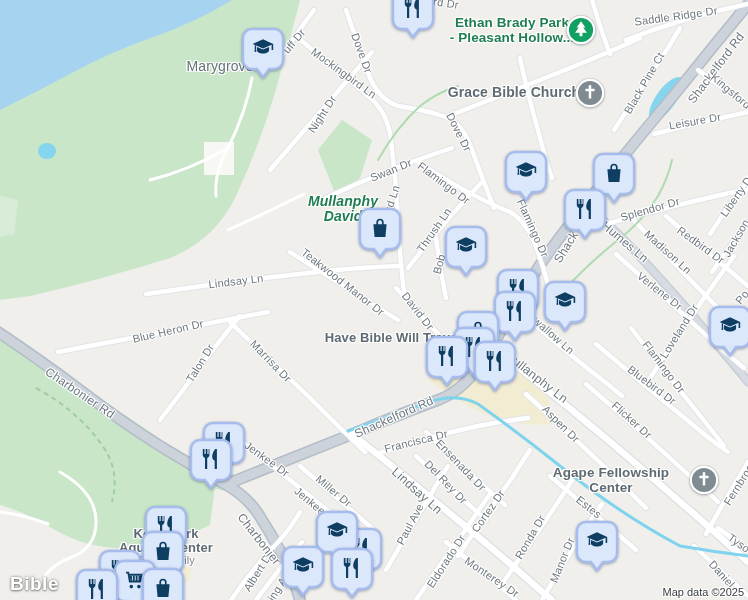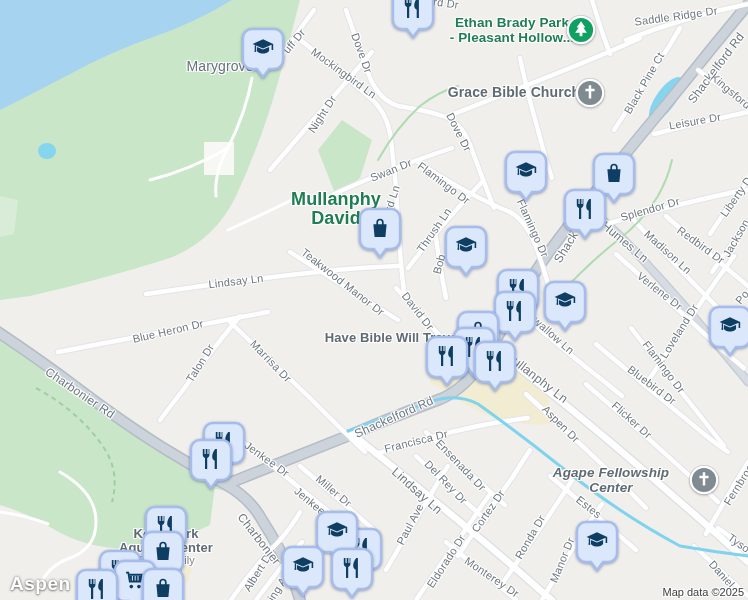--- a/index.html
+++ b/index.html
@@ -232,34 +232,34 @@
       <div class="plabel lp-area" style="left: 214px; top: 67px; font-size: 14px;">
         <div>Marygrove</div>
       </div>
       <div class="plabel lp-green" style="left: 512px; top: 31px; font-size: 13.5px;">
         <div>Ethan Brady Park</div>
         <div>- Pleasant Hollow...</div>
       </div>
       <div class="plabel lp-gray" style="left: 514px; top: 93px; font-size: 14px;">
         <div>Grace Bible Church</div>
       </div>
-      <div class="plabel lp-green" style="left: 336px; top: 209px; font-size: 18px;">
+      <div class="plabel lp-green" style="left: 343px; top: 209px; font-size: 14px; font-style: italic;">
         <div>Mullanphy</div>
         <div>David</div>
       </div>
       <div class="plabel lp-gray" style="left: 393px; top: 338px; font-size: 13px;">
         <div>Have Bible Will Travel</div>
       </div>
       <div class="plabel lp-gray" style="left: 166px; top: 553px; font-size: 13px;">
         <div>Koch Park</div>
         <div>Aquatic Center</div>
         <div class="lp-sub">Temporarily</div>
         <div class="lp-sub">closed</div>
       </div>
-      <div class="plabel lp-gray" style="left: 611px; top: 481px; font-size: 13.5px; font-style: italic;">
+      <div class="plabel lp-gray" style="left: 611px; top: 481px; font-size: 13.5px;">
         <div>Agape Fellowship Center</div>
       </div>
     </div>
   <div id="pins">
       <svg width="34" height="34" viewBox="0 0 34 34" class="cpoi" style="left: 564px; top: 13px;">
         <circle cx="17" cy="17" r="15" fill="rgba(96,110,120,0.22)"></circle>
     <circle cx="17" cy="17" r="13.2" fill="#10a062" stroke="#fff" stroke-width="2.2"></circle>
     <g transform="translate(5.6,5.4) scale(0.95)">
           <path fill="#fff" d="M12 3 7.4 9.6h2.2L5.8 15h4.7v3.9h3V15h4.7l-3.8-5.4h2.2Z"></path>
         </g>
@@ -487,15 +487,15 @@
         </g>
       </svg>
       <svg width="44" height="52" viewBox="0 0 44 52" class="pin" style="left: 75px; top: 568px;">
         <path class="shell" d="M11,2 h22 a9,9 0 0 1 9,9 v22 a9,9 0 0 1 -9,9 h-5 l-6,8 l-6,-8 h-5 a9,9 0 0 1 -9,-9 V11 a9,9 0 0 1 9,-9 Z"></path>
     <g transform="translate(10,9)">
           <path fill="#0e3e62" d="M9.6 2v5H8.4V2H6.7v5H5.5V2H3.8v6.1c0 1.4.95 2.5 2.2 2.8V22h2.2V10.9c1.25-.3 2.2-1.4 2.2-2.8V2Z"></path>
           <path fill="#0e3e62" d="M16.3 2c-2 2.4-3.1 5.2-3.1 7.6 0 2 1 3.6 2.5 4.2V22h2.2V2Z"></path>
         </g>
       </svg>
     </div>
-  <span id="glogo">Aspen</span>
+  <span id="glogo">Bible</span>
   <span id="mapdata">Map data ©2025</span>
 </div>
 
 </body></html>

